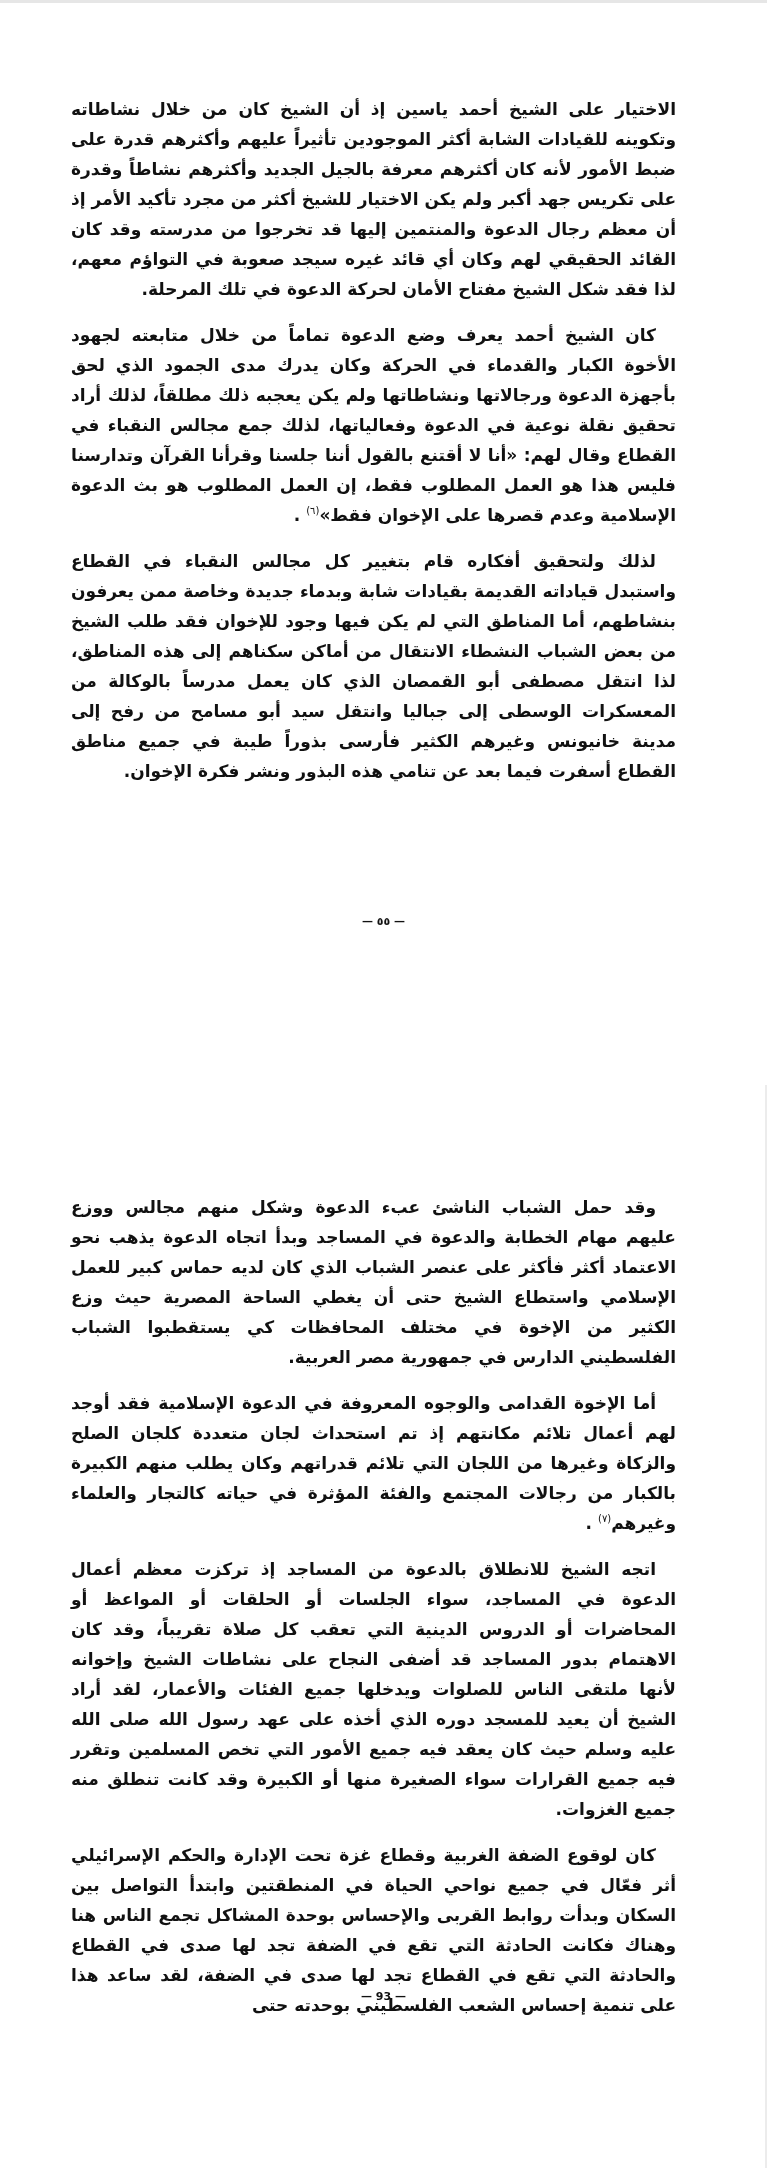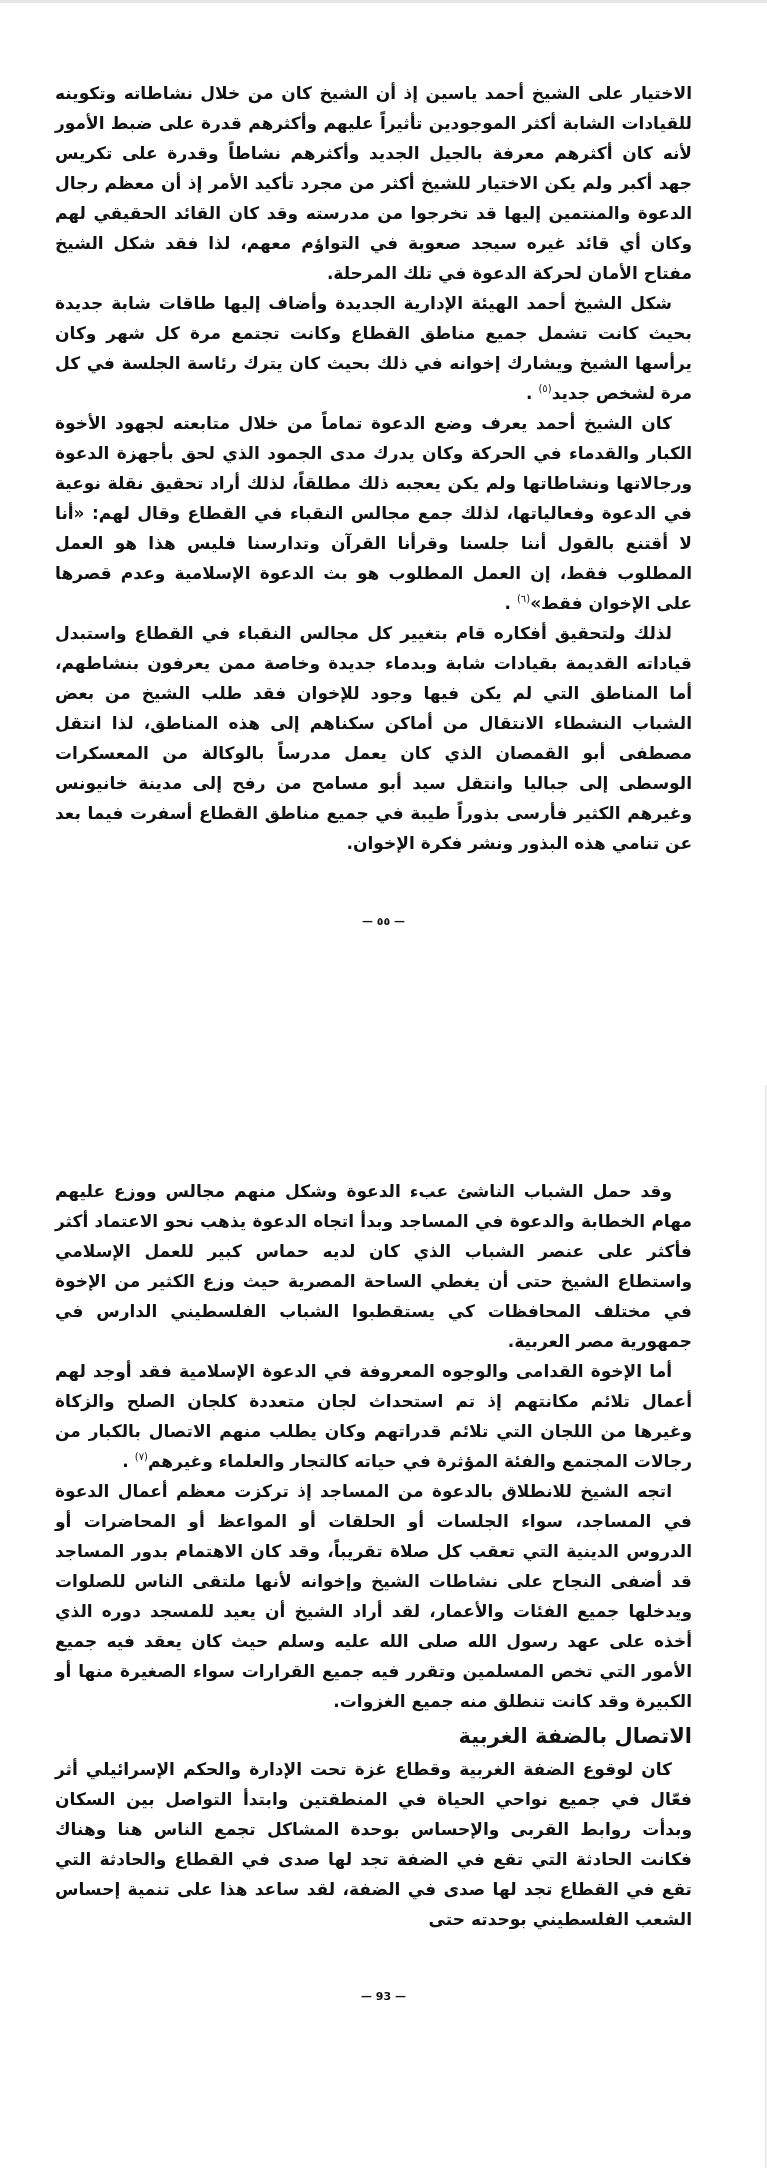--- a/index.html
+++ b/index.html
@@ -33,21 +33,21 @@
       position: absolute;
       left: 55px;
       width: 637px;
       direction: rtl;
       text-align: justify;
       text-align-last: right;
     }
     #page-55 { top: 78px; }
     #page-56 { top: 1176px; }
     .para {
-      margin: 0;
+      margin: 16px;
       font-size: 17px;
       line-height: 30px;
       font-weight: bold;
       text-indent: 20px;
     }
     .para.no-indent { text-indent: 0; }
     .heading {
       margin: 4px 0 2px 0;
       font-size: 21px;
       line-height: 32px;
@@ -75,26 +75,24 @@
     #page-number-56 { top: 1990px; }
   </style>
 </head>
 <body>
 
 <div class="top-bar"></div>
 <div class="page-border"></div>
 
 <div class="page" id="page-55">
   <p class="para no-indent">الاختيار على الشيخ أحمد ياسين إذ أن الشيخ كان من خلال نشاطاته وتكوينه للقيادات الشابة أكثر الموجودين تأثيراً عليهم وأكثرهم قدرة على ضبط الأمور لأنه كان أكثرهم معرفة بالجيل الجديد وأكثرهم نشاطاً وقدرة على تكريس جهد أكبر ولم يكن الاختيار للشيخ أكثر من مجرد تأكيد الأمر إذ أن معظم رجال الدعوة والمنتمين إليها قد تخرجوا من مدرسته وقد كان القائد الحقيقي لهم وكان أي قائد غيره سيجد صعوبة في التواؤم معهم، لذا فقد شكل الشيخ مفتاح الأمان لحركة الدعوة في تلك المرحلة.</p>
-  <p class="para"><span>شكل الشيخ أحمد الهيئة الإدارية الجديدة وأضاف إليها طاقات شابة جديدة بحيث كانت تشمل جميع مناطق القطاع وكانت تجتمع مرة كل شهر وكان يرأسها الشيخ ويشارك إخوانه في ذلك بحيث كان يترك رئاسة الجلسة في كل مرة لشخص جديد</span><span class="fn">(٥)</span><span> .</span></p>
   <p class="para"><span>كان الشيخ أحمد يعرف وضع الدعوة تماماً من خلال متابعته لجهود الأخوة الكبار والقدماء في الحركة وكان يدرك مدى الجمود الذي لحق بأجهزة الدعوة ورجالاتها ونشاطاتها ولم يكن يعجبه ذلك مطلقاً، لذلك أراد تحقيق نقلة نوعية في الدعوة وفعالياتها، لذلك جمع مجالس النقباء في القطاع وقال لهم: «أنا لا أقتنع بالقول أننا جلسنا وقرأنا القرآن وتدارسنا فليس هذا هو العمل المطلوب فقط، إن العمل المطلوب هو بث الدعوة الإسلامية وعدم قصرها على الإخوان فقط»</span><span class="fn">(٦)</span><span> .</span></p>
   <p class="para">لذلك ولتحقيق أفكاره قام بتغيير كل مجالس النقباء في القطاع واستبدل قياداته القديمة بقيادات شابة وبدماء جديدة وخاصة ممن يعرفون بنشاطهم، أما المناطق التي لم يكن فيها وجود للإخوان فقد طلب الشيخ من بعض الشباب النشطاء الانتقال من أماكن سكناهم إلى هذه المناطق، لذا انتقل مصطفى أبو القمصان الذي كان يعمل مدرساً بالوكالة من المعسكرات الوسطى إلى جباليا وانتقل سيد أبو مسامح من رفح إلى مدينة خانيونس وغيرهم الكثير فأرسى بذوراً طيبة في جميع مناطق القطاع أسفرت فيما بعد عن تنامي هذه البذور ونشر فكرة الإخوان.</p>
 </div>
 <div class="page-number" id="page-number-55">— ٥٥ —</div>
 
 <div class="page" id="page-56">
   <p class="para">وقد حمل الشباب الناشئ عبء الدعوة وشكل منهم مجالس ووزع عليهم مهام الخطابة والدعوة في المساجد وبدأ اتجاه الدعوة يذهب نحو الاعتماد أكثر فأكثر على عنصر الشباب الذي كان لديه حماس كبير للعمل الإسلامي واستطاع الشيخ حتى أن يغطي الساحة المصرية حيث وزع الكثير من الإخوة في مختلف المحافظات كي يستقطبوا الشباب الفلسطيني الدارس في جمهورية مصر العربية.</p>
-  <p class="para"><span>أما الإخوة القدامى والوجوه المعروفة في الدعوة الإسلامية فقد أوجد لهم أعمال تلائم مكانتهم إذ تم استحداث لجان متعددة كلجان الصلح والزكاة وغيرها من اللجان التي تلائم قدراتهم وكان يطلب منهم الاتصال بالكبار من رجالات المجتمع والفئة المؤثرة في حياته كالتجار والعلماء وغيرهم</span><span class="fn">(٧)</span><span> .</span></p>
+  <p class="para"><span>أما الإخوة القدامى والوجوه المعروفة في الدعوة الإسلامية فقد أوجد لهم أعمال تلائم مكانتهم إذ تم استحداث لجان متعددة كلجان الصلح والزكاة وغيرها من اللجان التي تلائم قدراتهم وكان يطلب منهم الكبيرة بالكبار من رجالات المجتمع والفئة المؤثرة في حياته كالتجار والعلماء وغيرهم</span><span class="fn">(٧)</span><span> .</span></p>
   <p class="para">اتجه الشيخ للانطلاق بالدعوة من المساجد إذ تركزت معظم أعمال الدعوة في المساجد، سواء الجلسات أو الحلقات أو المواعظ أو المحاضرات أو الدروس الدينية التي تعقب كل صلاة تقريباً، وقد كان الاهتمام بدور المساجد قد أضفى النجاح على نشاطات الشيخ وإخوانه لأنها ملتقى الناس للصلوات ويدخلها جميع الفئات والأعمار، لقد أراد الشيخ أن يعيد للمسجد دوره الذي أخذه على عهد رسول الله صلى الله عليه وسلم حيث كان يعقد فيه جميع الأمور التي تخص المسلمين وتقرر فيه جميع القرارات سواء الصغيرة منها أو الكبيرة وقد كانت تنطلق منه جميع الغزوات.</p>
-  <h2 class="heading">الاتصال بالضفة الغربية</h2>
   <p class="para">كان لوقوع الضفة الغربية وقطاع غزة تحت الإدارة والحكم الإسرائيلي أثر فعّال في جميع نواحي الحياة في المنطقتين وابتدأ التواصل بين السكان وبدأت روابط القربى والإحساس بوحدة المشاكل تجمع الناس هنا وهناك فكانت الحادثة التي تقع في الضفة تجد لها صدى في القطاع والحادثة التي تقع في القطاع تجد لها صدى في الضفة، لقد ساعد هذا على تنمية إحساس الشعب الفلسطيني بوحدته حتى</p>
 </div>
 <div class="page-number" id="page-number-56">— 93 —</div>
 
 </body></html>

